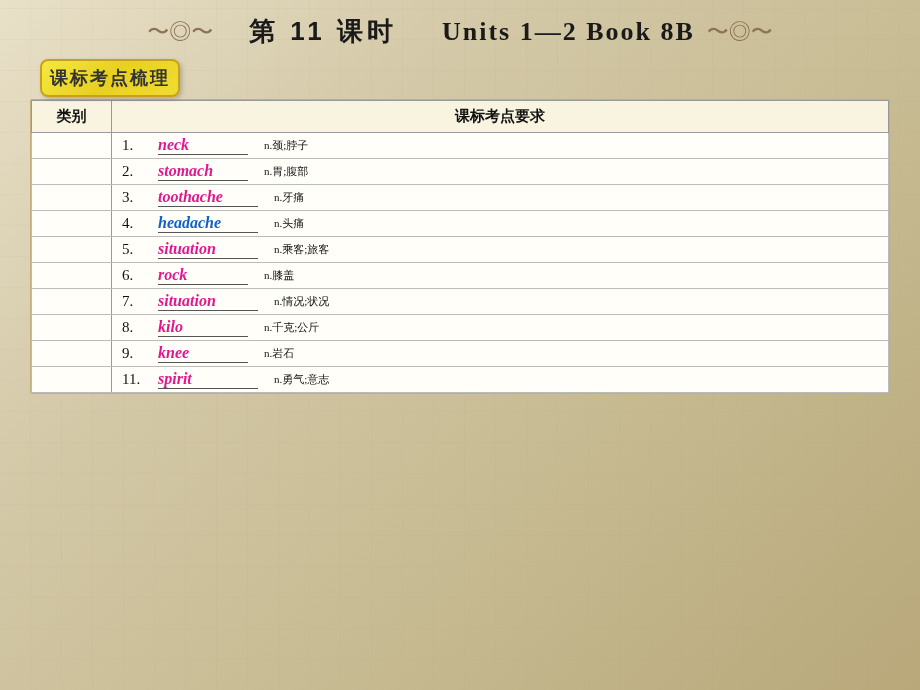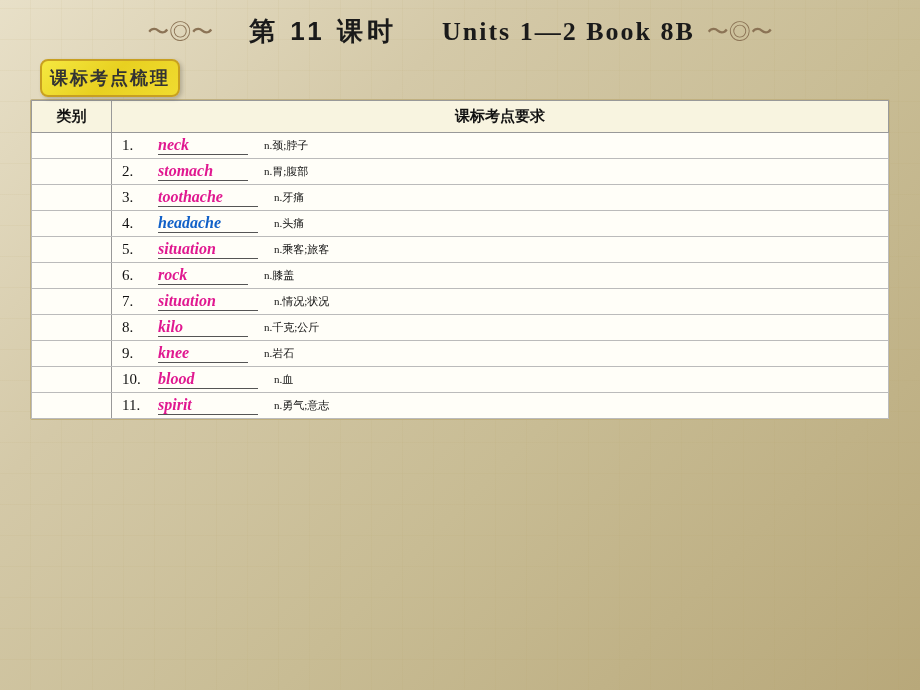--- a/index.html
+++ b/index.html
@@ -291,30 +291,20 @@
                 <span class="row-num">9.</span>
                 <span class="blank-line" style="min-width: 90px;"><span class="keyword">knee</span></span>
                 <span class="definition">n.岩石</span>
               </div>
             </td>
           </tr>
           <tr>
             <td></td>
             <td>
               <div class="row-content">
-                <span class="row-num">10.</span>
-                <span class="blank-line" style="min-width: 100px;"><span class="keyword">blood</span></span>
-                <span class="definition">n.血</span>
-              </div>
-            </td>
-          </tr>
-          <tr>
-            <td></td>
-            <td>
-              <div class="row-content">
                 <span class="row-num">11.</span>
                 <span class="blank-line" style="min-width: 100px;"><span class="keyword">spirit</span></span>
                 <span class="definition">n.勇气;意志</span>
               </div>
             </td>
           </tr>
         </tbody>
     </table>
   </div>
 

